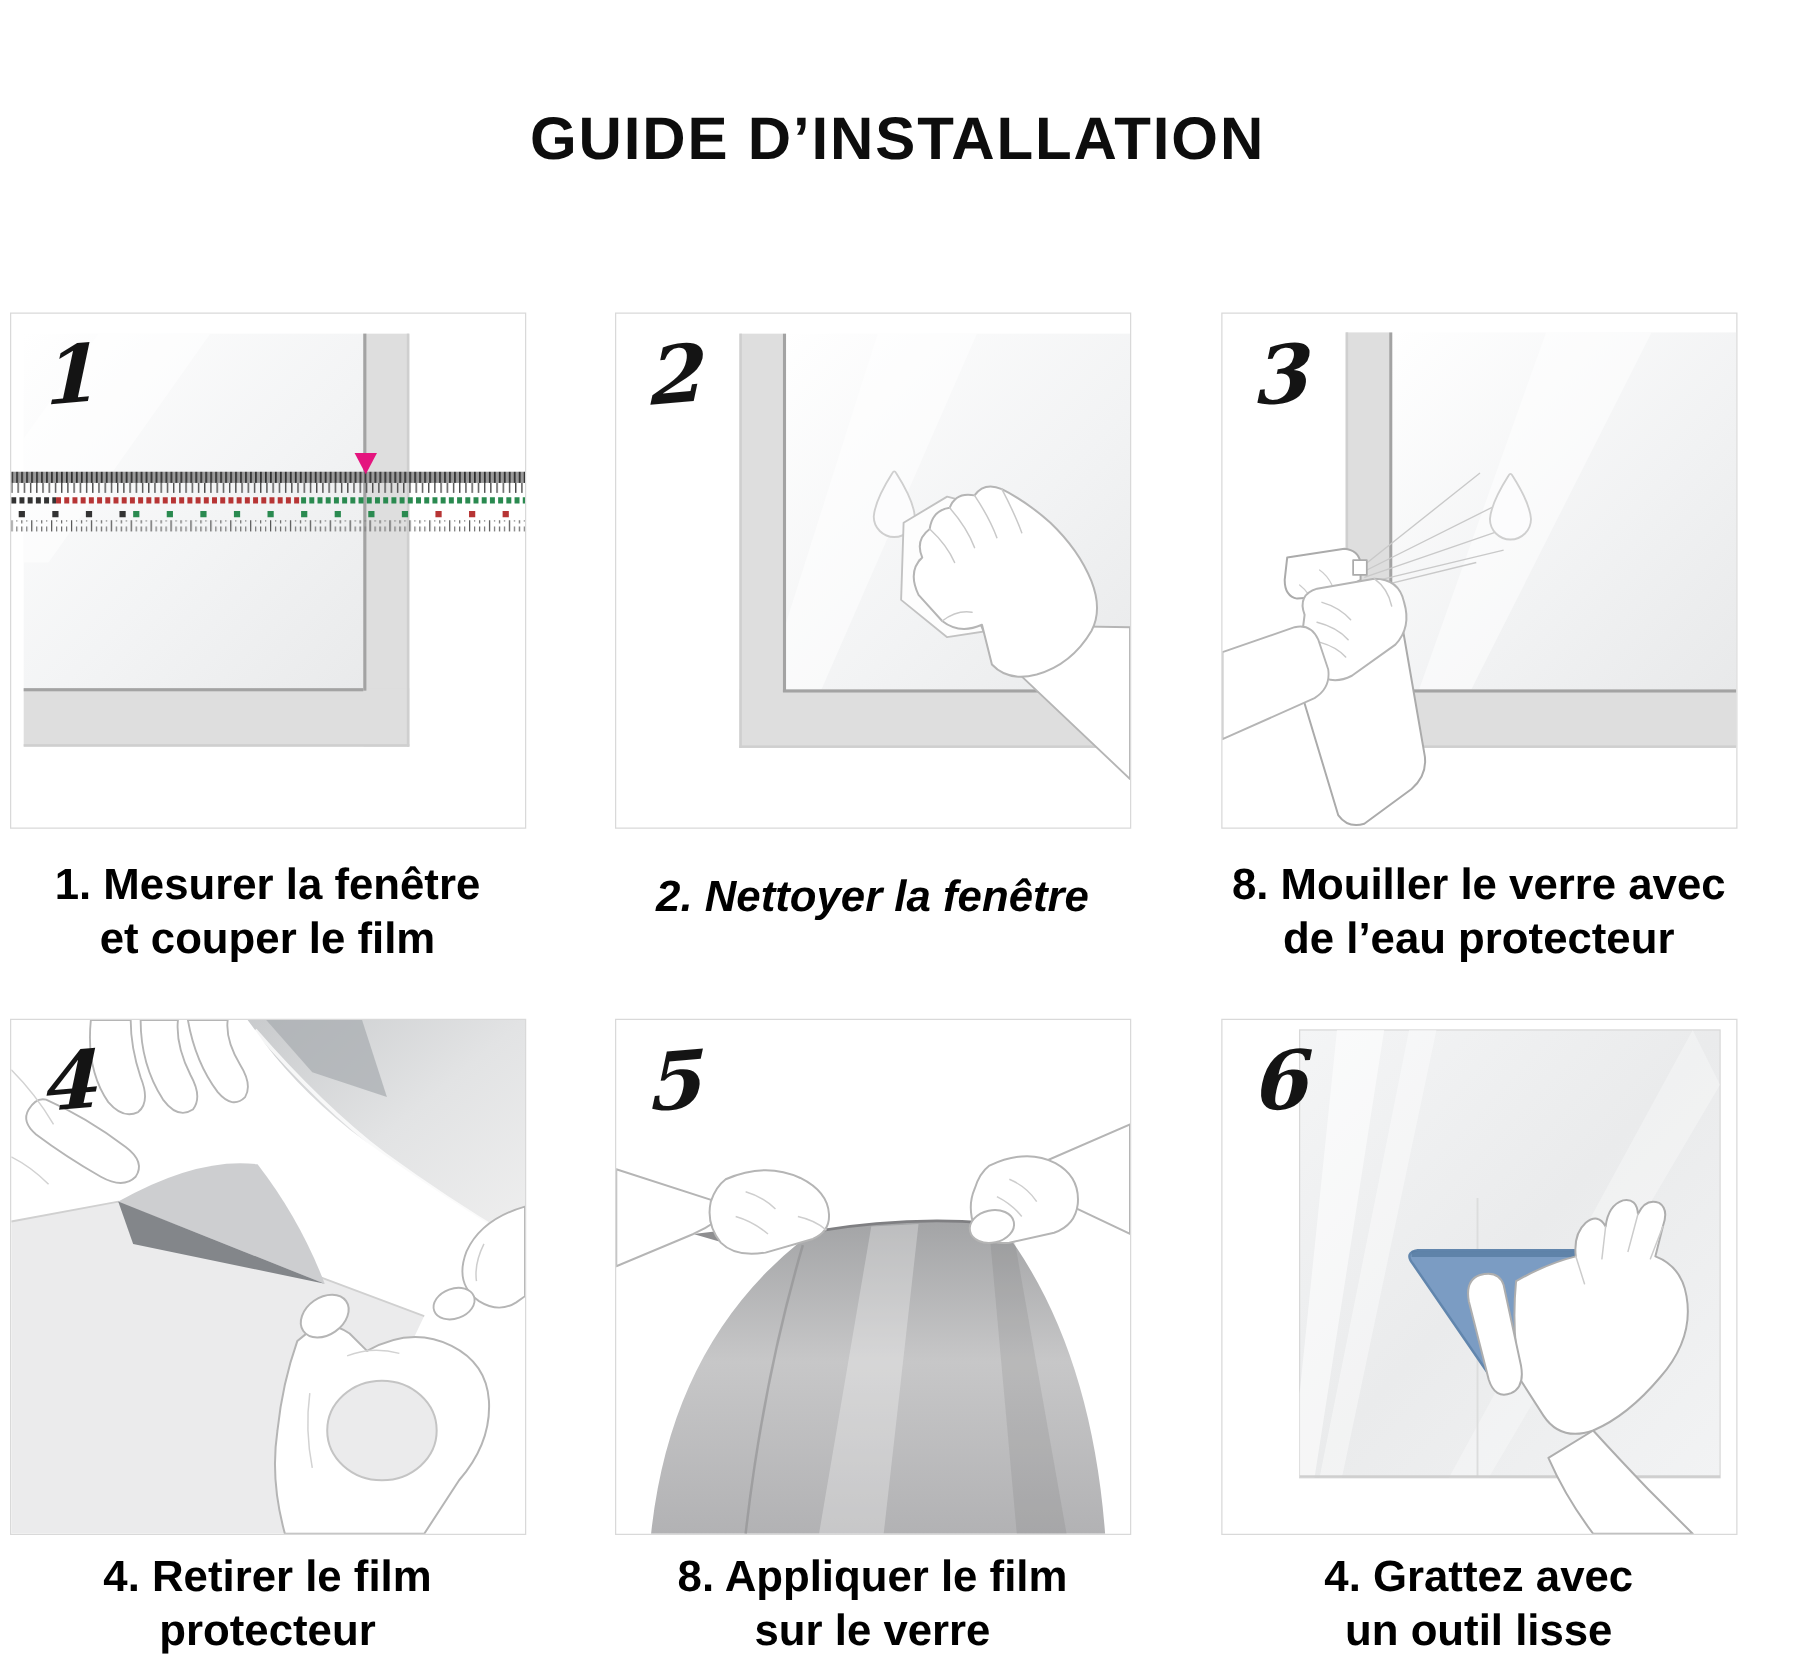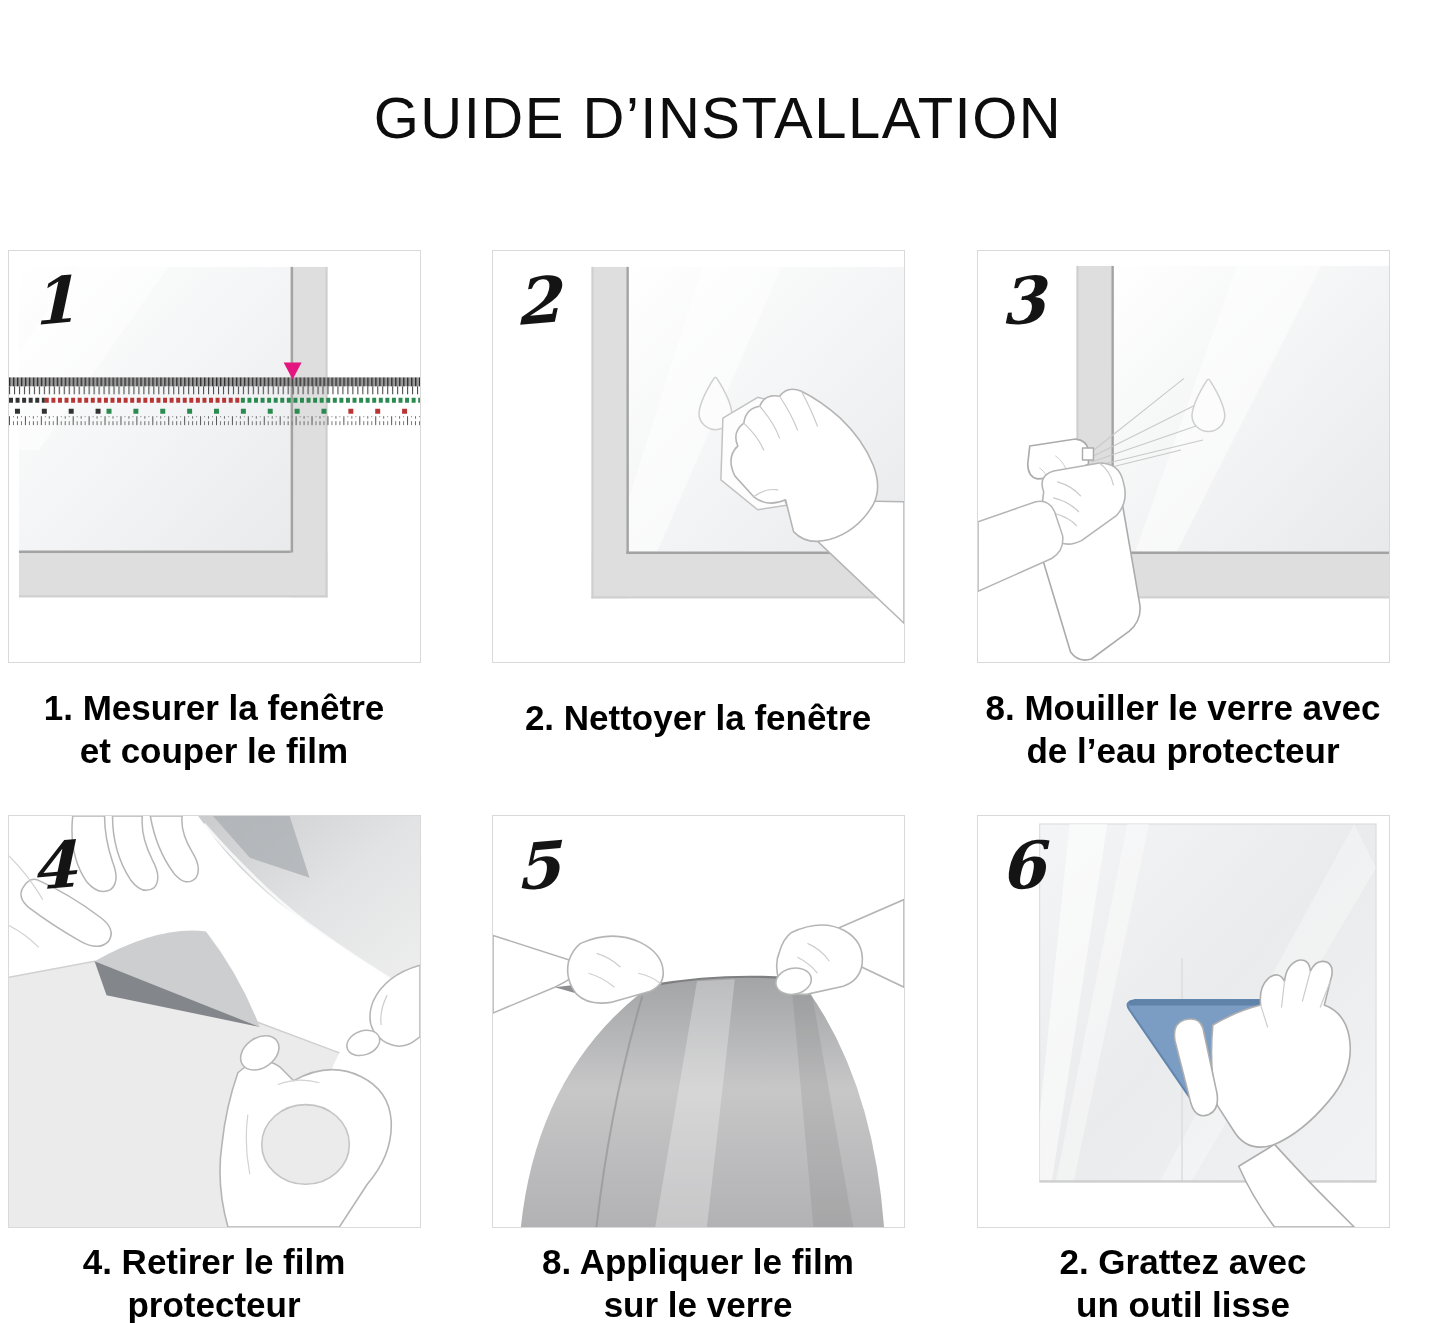--- a/index.html
+++ b/index.html
@@ -3,38 +3,38 @@
 <meta charset="utf-8">
 <style>
   html,body{margin:0;padding:0;background:#ffffff;}
   .stage{
     position:relative;width:1436px;height:1323px;margin:0 auto;
     background:#ffffff;overflow:hidden;
     font-family:"Liberation Sans",sans-serif;color:#000;
   }
   .title{
     position:absolute;top:84px;left:0;width:100%;text-align:center;
-    font-size:58px;font-weight:normal;letter-spacing:1.5px;color:#0d0d0d;
+    font-size:48px;font-weight:bold;letter-spacing:1.5px;color:#0d0d0d;
   }
   .panel{
     position:absolute;width:411px;height:411px;
     border:1px solid #d9d9d9;background:#fff;
   }
   .panel svg{position:absolute;left:0;top:0;width:100%;height:100%;display:block;}
   .step-number{
     position:absolute;top:18px;left:28px;
     font-family:"DejaVu Serif",serif;font-style:italic;font-weight:bold;
     font-size:64px;line-height:1;color:#141414;
     transform:skewX(-6deg) rotate(-5deg);
   }
   .caption{
     position:absolute;width:486px;text-align:center;
     font-weight:bold;font-size:35px;line-height:1.24;color:#000;
   }
-  .caption.pad{padding-top:10px;}
+  .caption.pad{padding-top:10px;font-style:italic;}
   .r1{top:250px;} .r2{top:815px;}
   .c1{left:8px;} .c2{left:492px;} .c3{left:977px;}
   .cap-r1{top:686px;} .cap-r2{top:1240px;}
   .cap-c1{left:-29px;} .cap-c2{left:455px;} .cap-c3{left:940px;}
 </style>
 </head>
 <body>
 
 <div class="stage">
 
@@ -275,17 +275,17 @@
   </div>
   <div class="caption cap-r2 cap-c1">
     <div>4. Retirer le film</div>
     <div>protecteur</div>
   </div>
   <div class="caption cap-r2 cap-c2">
     <div>8. Appliquer le film</div>
     <div>sur le verre</div>
   </div>
   <div class="caption cap-r2 cap-c3">
-    <div>2. Grattez avec</div>
+    <div>4. Grattez avec</div>
     <div>un outil lisse</div>
   </div>
 
 </div>
 
 </body></html>

